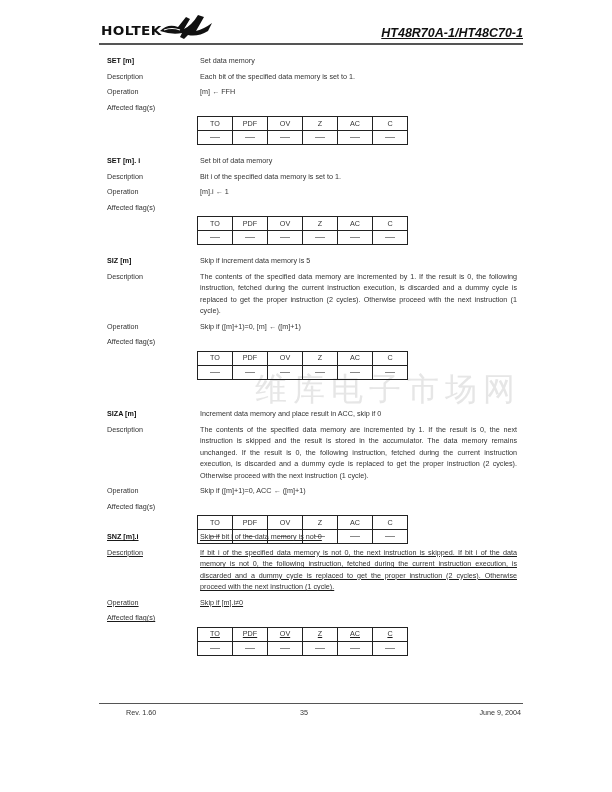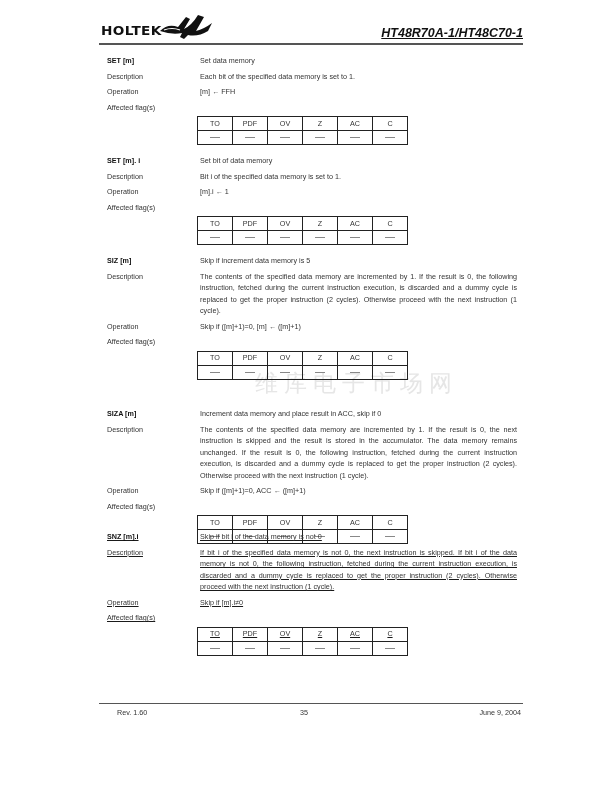--- a/index.html
+++ b/index.html
@@ -16,25 +16,25 @@
   .row { display: flex; }
   .lbl { width: 93px; flex: 0 0 93px; color: #333; }
   .lbl.head { font-weight: bold; color: #111; }
   .val { flex: 1; color: #333; text-align: justify; }
   .gap { height: 4px; }
   table.flags { border-collapse: collapse; margin-left: 90px; margin-top: 3px; padding-left: 48px; }
   table.flags td { border: 1px solid #222; width: 34px; height: 13px; text-align: center;
                    font-size: 7.2px; color: #333; padding: 0; }
   table.flags tr.hdr td { border-top: 1.5px solid #222; }
   .dash { display: inline-block; width: 10px; height: 1px; background: #888; vertical-align: middle; }
-  .watermark { position: absolute; left: 255px; top: 368px; font-size: 23px; color: #e6e6e6; letter-spacing: 6px;
+  .watermark { position: absolute; left: 255px; top: 368px; font-size: 32px; color: #e6e6e6; letter-spacing: 6px;
                font-family: "DejaVu Sans", sans-serif; }
   .footer-rule { position: absolute; left: 99px; top: 703px; width: 424px; height: 1px; background: #555; }
   .footer { position: absolute; top: 708px; font-size: 7.2px; color: #333; }
-  .footer.left { left: 101px; padding-left: 16px; }
+  .footer.left { left: 110px; padding-left: 16px; }
   .footer.center { left: 300px; }
   .footer.right { right: 91px; text-align: center; }
 </style>
 </head>
 <body>
 
 <div class="logo">
   <span class="logo-text">HOLTEK</span>
   <svg class="logo-mark" width="58" height="30" viewBox="0 0 58 30">
     <path d="M2 20 Q10 12 20 16 L28 6 L32 8 L26 18 Q34 14 40 4 L46 6 L38 20 Q46 18 54 12 L50 20 Q40 26 30 24 L26 28 L22 26 L24 22 Q14 24 2 20 Z" fill="#111"></path>

